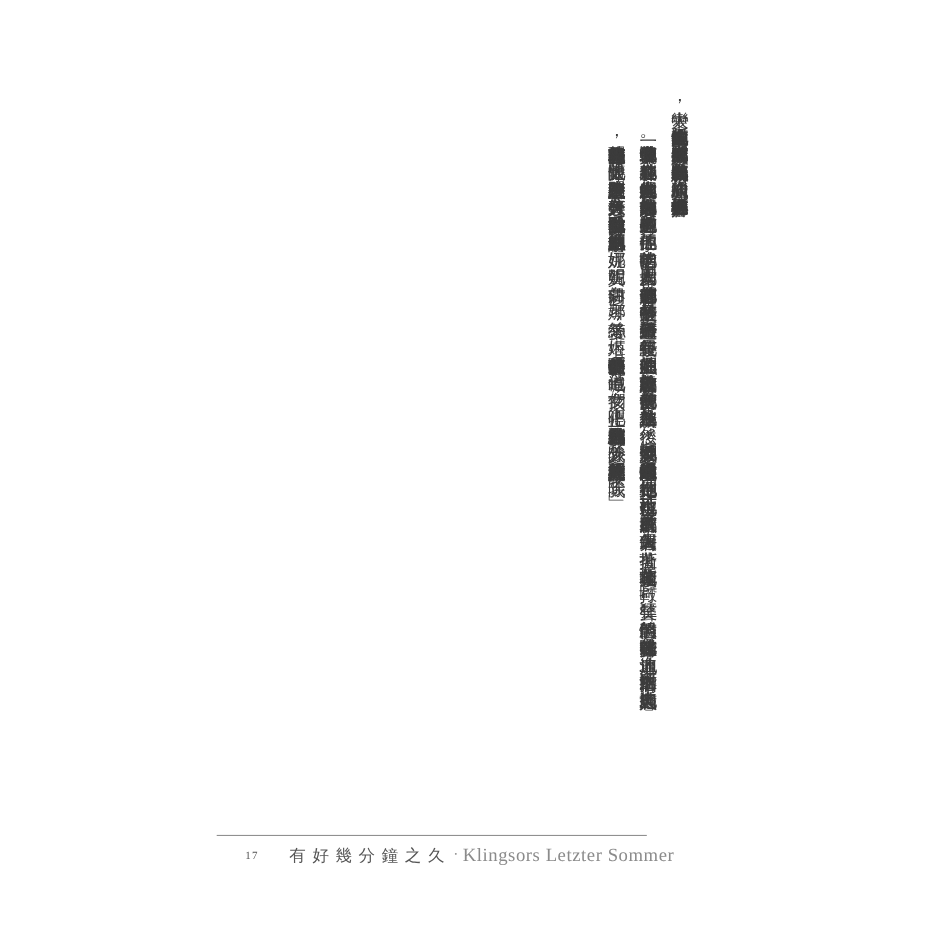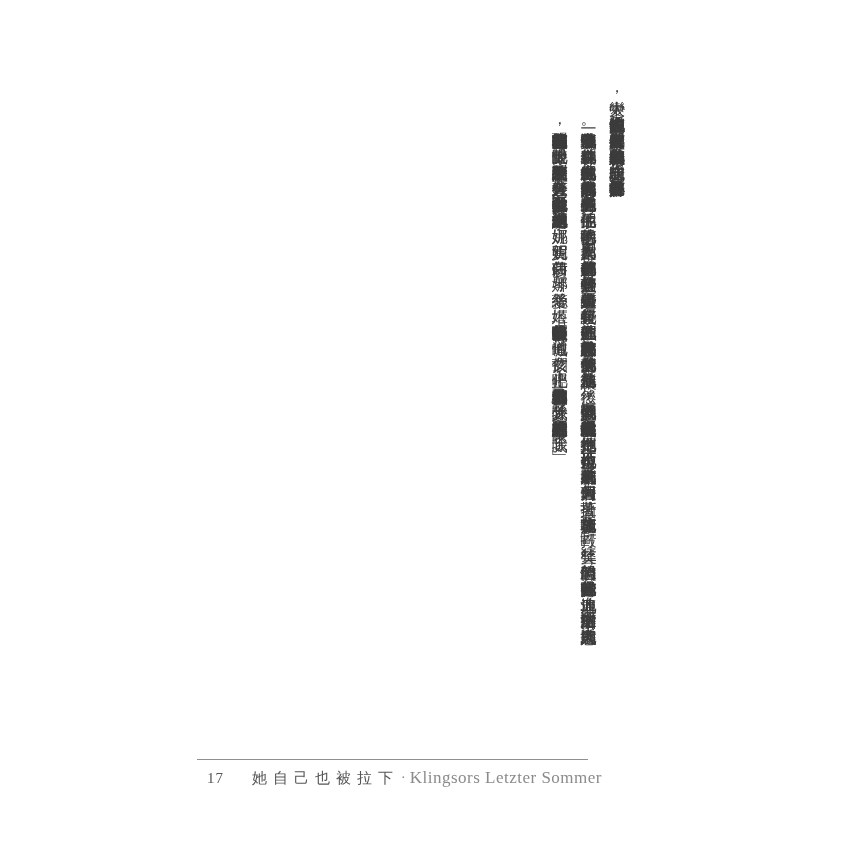--- a/index.html
+++ b/index.html
@@ -48,23 +48,24 @@
   .footer-text {
     position: absolute;
     left: 207px;
     top: 767px;
     height: 22px;
     display: flex;
     align-items: center;
     white-space: nowrap;
   }
   .footer-page-number {
-    font-size: 15px;
+    font-size: 10px;
     color: #565656;
     letter-spacing: 1px;
+    margin-left: 16px;
   }
   .footer-title-zh {
     margin-left: 28px;
     font-size: 15px;
     color: #565656;
     letter-spacing: 6px;
   }
   .footer-separator {
     margin: 0 4px 0 2px;
     font-size: 14px;
@@ -84,18 +85,18 @@
   <div class="text-block">
     <p>中變大，他的靈魂走過生命鏡的大廳，在那兒所有的影像都被放大了，每次都以新的面孔和新的意義相見，完成一次新的組合，好像蒼天在擲骰子的杯中搖晃。</p>
     <p class="indent">其中有一個夢境令他非常激動。他躺在森林裏，一個紅髮女人坐在他的膝上，一個黑髮女郎靠著他的肩膀，還有一個跪在他的身旁，握住他的手，吻著他的手指；四周都是女人，她們都有著修長的腿，有些是年輕的孩子，有些正值適婚年齡，有些年紀較長，在她們倔強的臉上，都帶著世故和疲憊的歎息。所有的女子都愛他，並且讓他為所欲為。然後，她們之間爆發了戰爭，紅髮的女人憤怒地將手插進黑髮女人的頭髮，把她摔倒在地，她自己也被拉下；所有的人都跌成了一堆，每個人大叫著、撕扯著，痛苦地相互撕咬、毆打；狂笑聲、憤怒的叫聲、痛苦的吼聲摻雜在一起，血流遍地，沾著鮮血的指甲，恣意地插入肉裏。</p>
     <p class="indent">克林梭帶著痛苦和失望的感覺醒來，他睜大雙眼，注視著牆壁上明顯的裂縫，有好幾分鐘之久。交戰中的女子臉孔在他眼前穿梭，他認出並且叫出她們的名字：妮娜、賀明妮、伊莉莎白、琴娜、愛蒂絲、姬塔，嘶啞的聲音依然從夢境中傳來，他喊道：「女孩們，停止吧！妳們都知道自己是在欺騙我；除了我之外，妳們並不真的想將誰撕成碎片，除了我！」</p>
   </div>
 
   <div class="footer-rule"></div>
 
   <div class="footer-text">
     <span class="footer-page-number">17</span>
-    <span class="footer-title-zh">她自己也被拉下</span>
+    <span class="footer-title-zh">有好幾分鐘之久</span>
     <span class="footer-separator">·</span>
     <span class="footer-title-de">Klingsors Letzter Sommer</span>
   </div>
 
 </div>
 
 </body></html>

